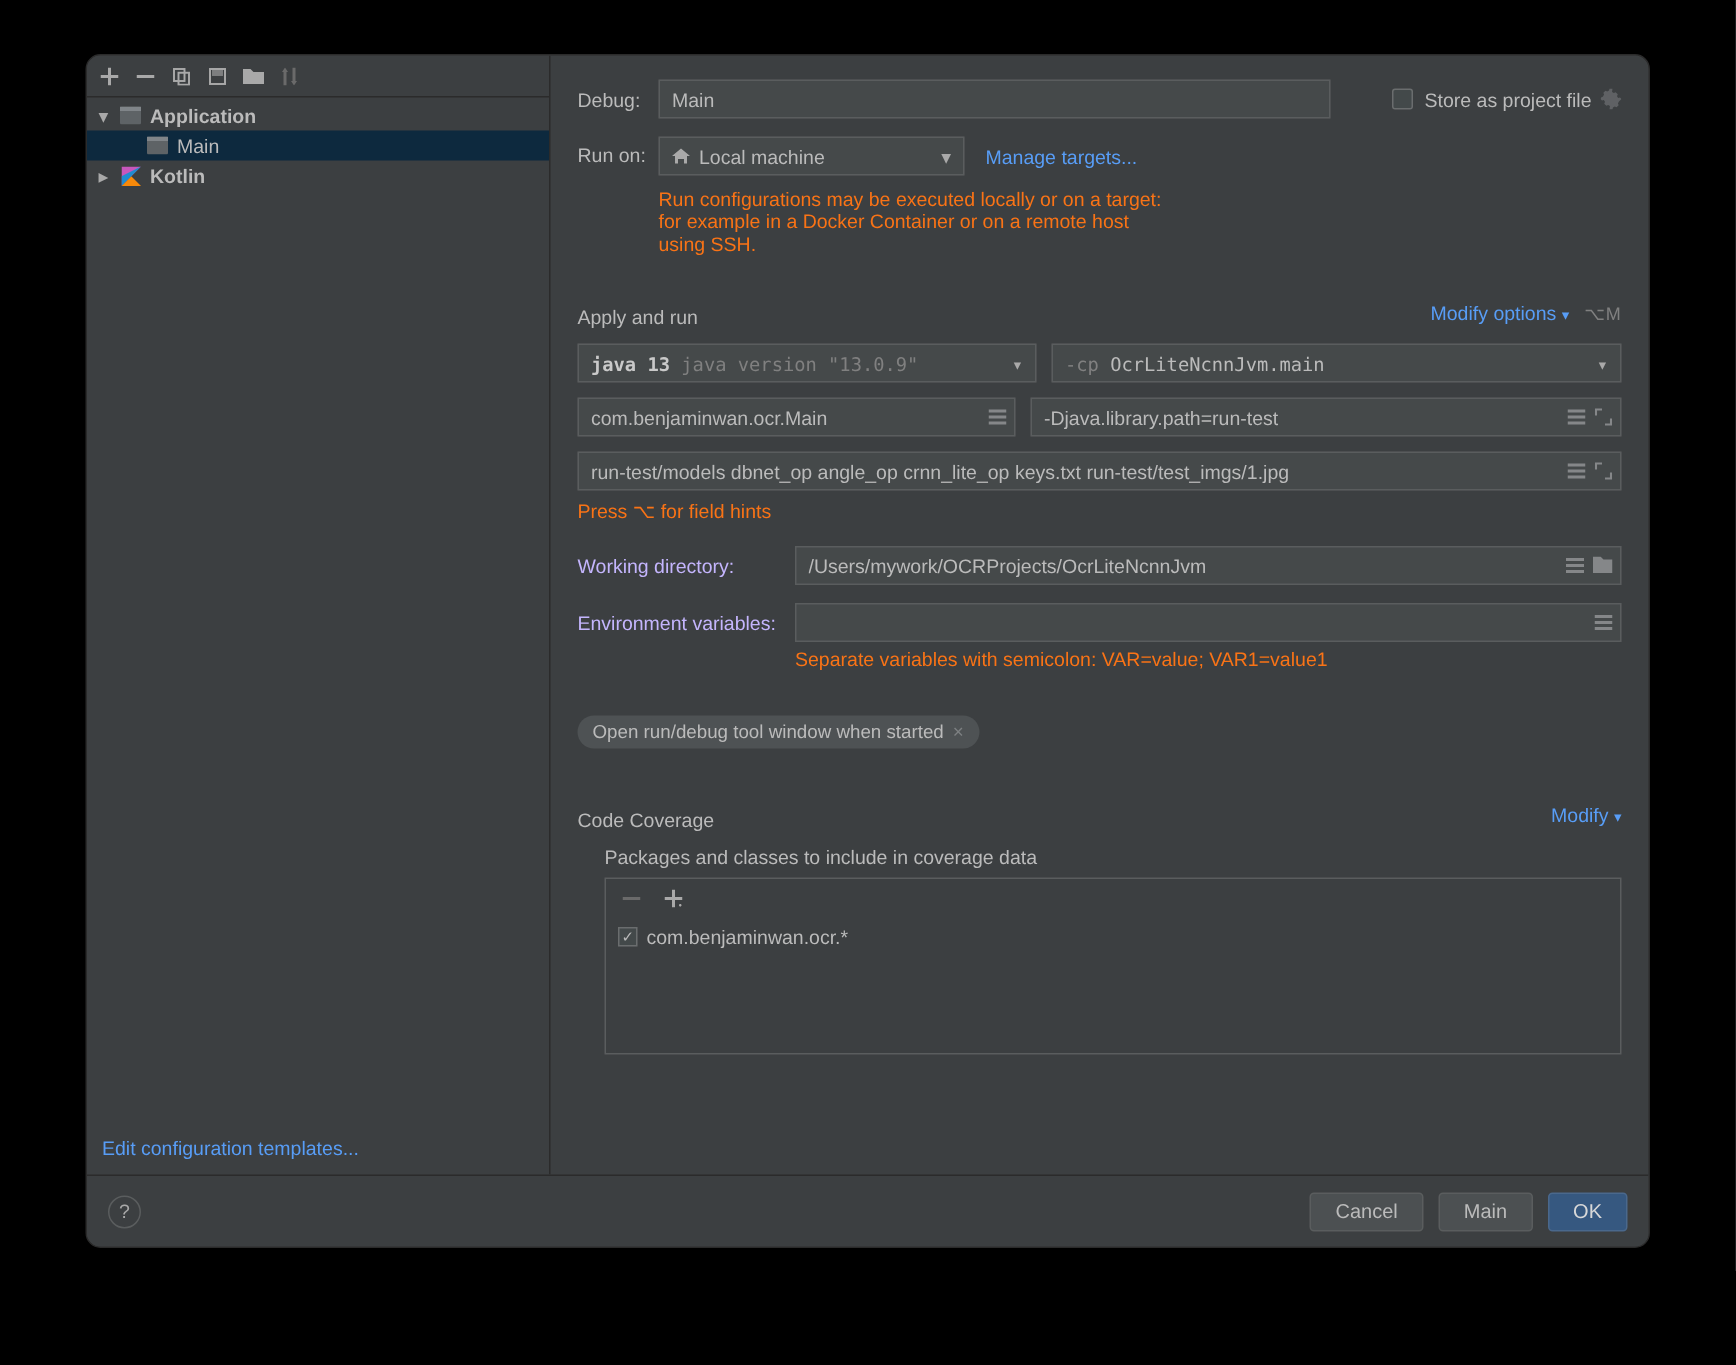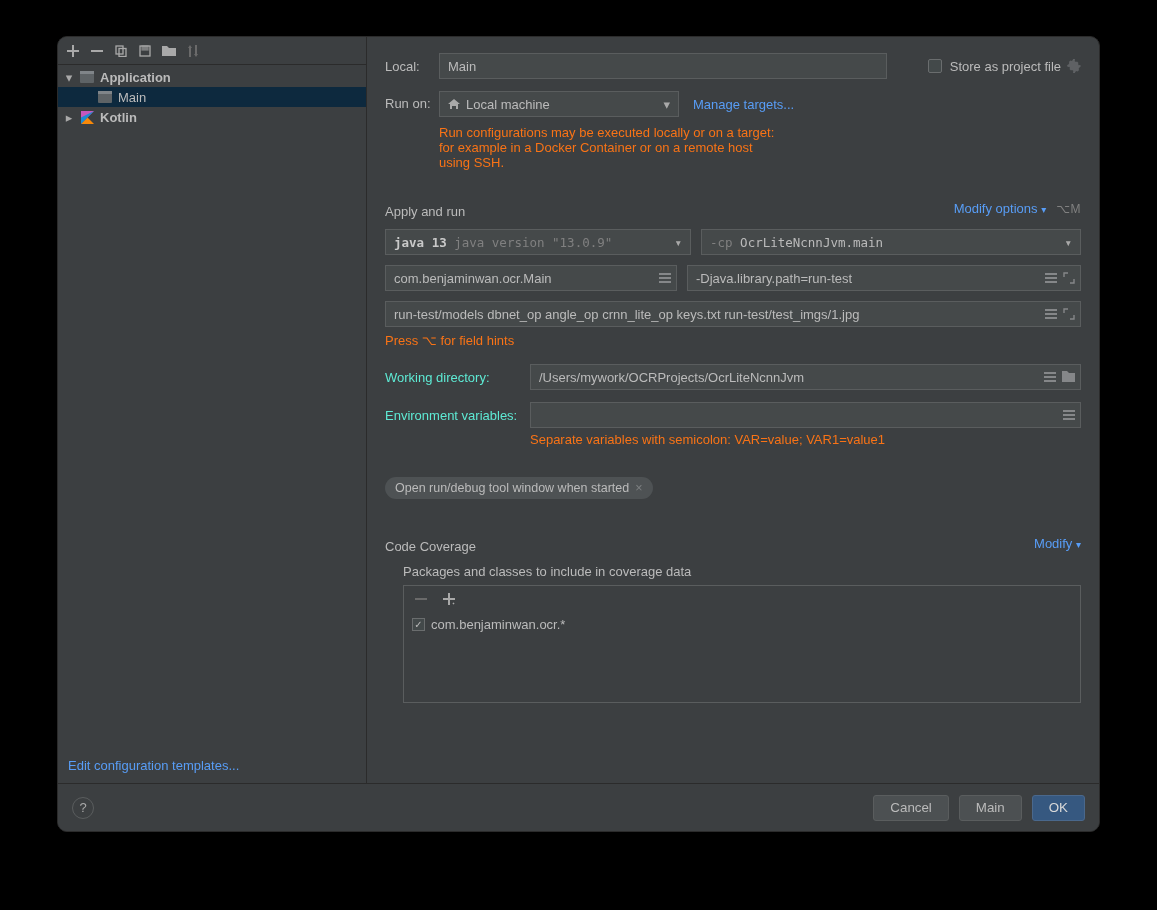--- a/index.html
+++ b/index.html
@@ -59,21 +59,21 @@
     .chevron { width: 10px; text-align: center; color: #a9a9a9; cursor: pointer; }
     .cfg-icon { width: 14px; height: 14px; display: inline-flex; align-items: center; justify-content: center; }
     .tree-label { color: #bbbbbb; }
     .tree-row .bold { font-weight: 700; }
     .indent-2 { padding-left: 40px; }
     .sidebar-footer { padding: 10px; border-top: 1px solid #2b2b2b00; }
     .link { color: #589df6; cursor: pointer; }
     .main { flex: 1; padding: 16px 18px 16px 18px; overflow: auto; }
     .row { display: flex; align-items: center; margin-bottom: 12px; }
     .label { width: 54px; color: #bbbbbb; }
-    .label-wide { width: 145px; color: #5eead4; }
+    .label-wide { width: 145px; color: #c4b5fd; }
     input[type=text], .combo, .field {
       background: #45494a;
       border: 1px solid #5a5d5e;
       color: #bbbbbb;
       height: 26px;
       padding: 0 8px;
       font-family: inherit;
       font-size: 13px;
     }
     .mono { font-family: "Menlo", "Consolas", monospace; font-size: 12.5px; }
@@ -203,39 +203,39 @@
       </div>
 
       <div class="sidebar-footer">
         <span class="link">Edit configuration templates...</span>
       </div>
     </div>
 
     <div class="main">
 
       <div class="row">
-        <span class="label">Local:</span>
+        <span class="label">Debug:</span>
         <input type="text" style="width: 448px;" value="Main">
         <div style="flex:1"></div>
         <label class="checkbox">
           <span class="box"></span>
           <span>Store as project file</span>
         </label>
         <span class="gear">
           <svg width="14" height="14" viewBox="0 0 14 14" fill="currentColor">
               <path d="M7 4a3 3 0 100 6 3 3 0 000-6zM13 8l1-1-1-1-1.3.3a5 5 0 00-.7-1.2l.5-1.2-1.4-1.4-1.2.5a5 5 0 00-1.2-.7L8 0H6l-.3 1.3a5 5 0 00-1.2.7l-1.2-.5L1.9 2.9l.5 1.2a5 5 0 00-.7 1.2L.4 6 0 7l1 1 1.3-.3c.2.4.4.8.7 1.2l-.5 1.2 1.4 1.4 1.2-.5c.4.3.8.5 1.2.7L6 14h2l.3-1.3c.4-.2.8-.4 1.2-.7l1.2.5 1.4-1.4-.5-1.2c.3-.4.5-.8.7-1.2L13 8z" opacity="0.7"></path>
             </svg>
         </span>
       </div>
 
       <div class="row" style="align-items:flex-start">
         <span class="label" style="margin-top:5px">Run on:</span>
         <div style="display:flex;flex-direction:column">
           <div style="display:flex;align-items:center;gap:14px">
-            <div class="combo" style="width:240px">
+            <div class="combo" style="width:204px">
               <span style="display:flex;align-items:center;gap:6px">
                 <span style="color:#a9a9a9">
                   <svg width="12" height="12" viewBox="0 0 12 12" fill="currentColor">
                       <path d="M6 1l6 5h-2v5H8V8H4v3H2V6H0z"></path>
                     </svg>
                 </span>
                 <span>Local machine</span>
               </span>
               <span class="caret">▾</span>
             </div>

